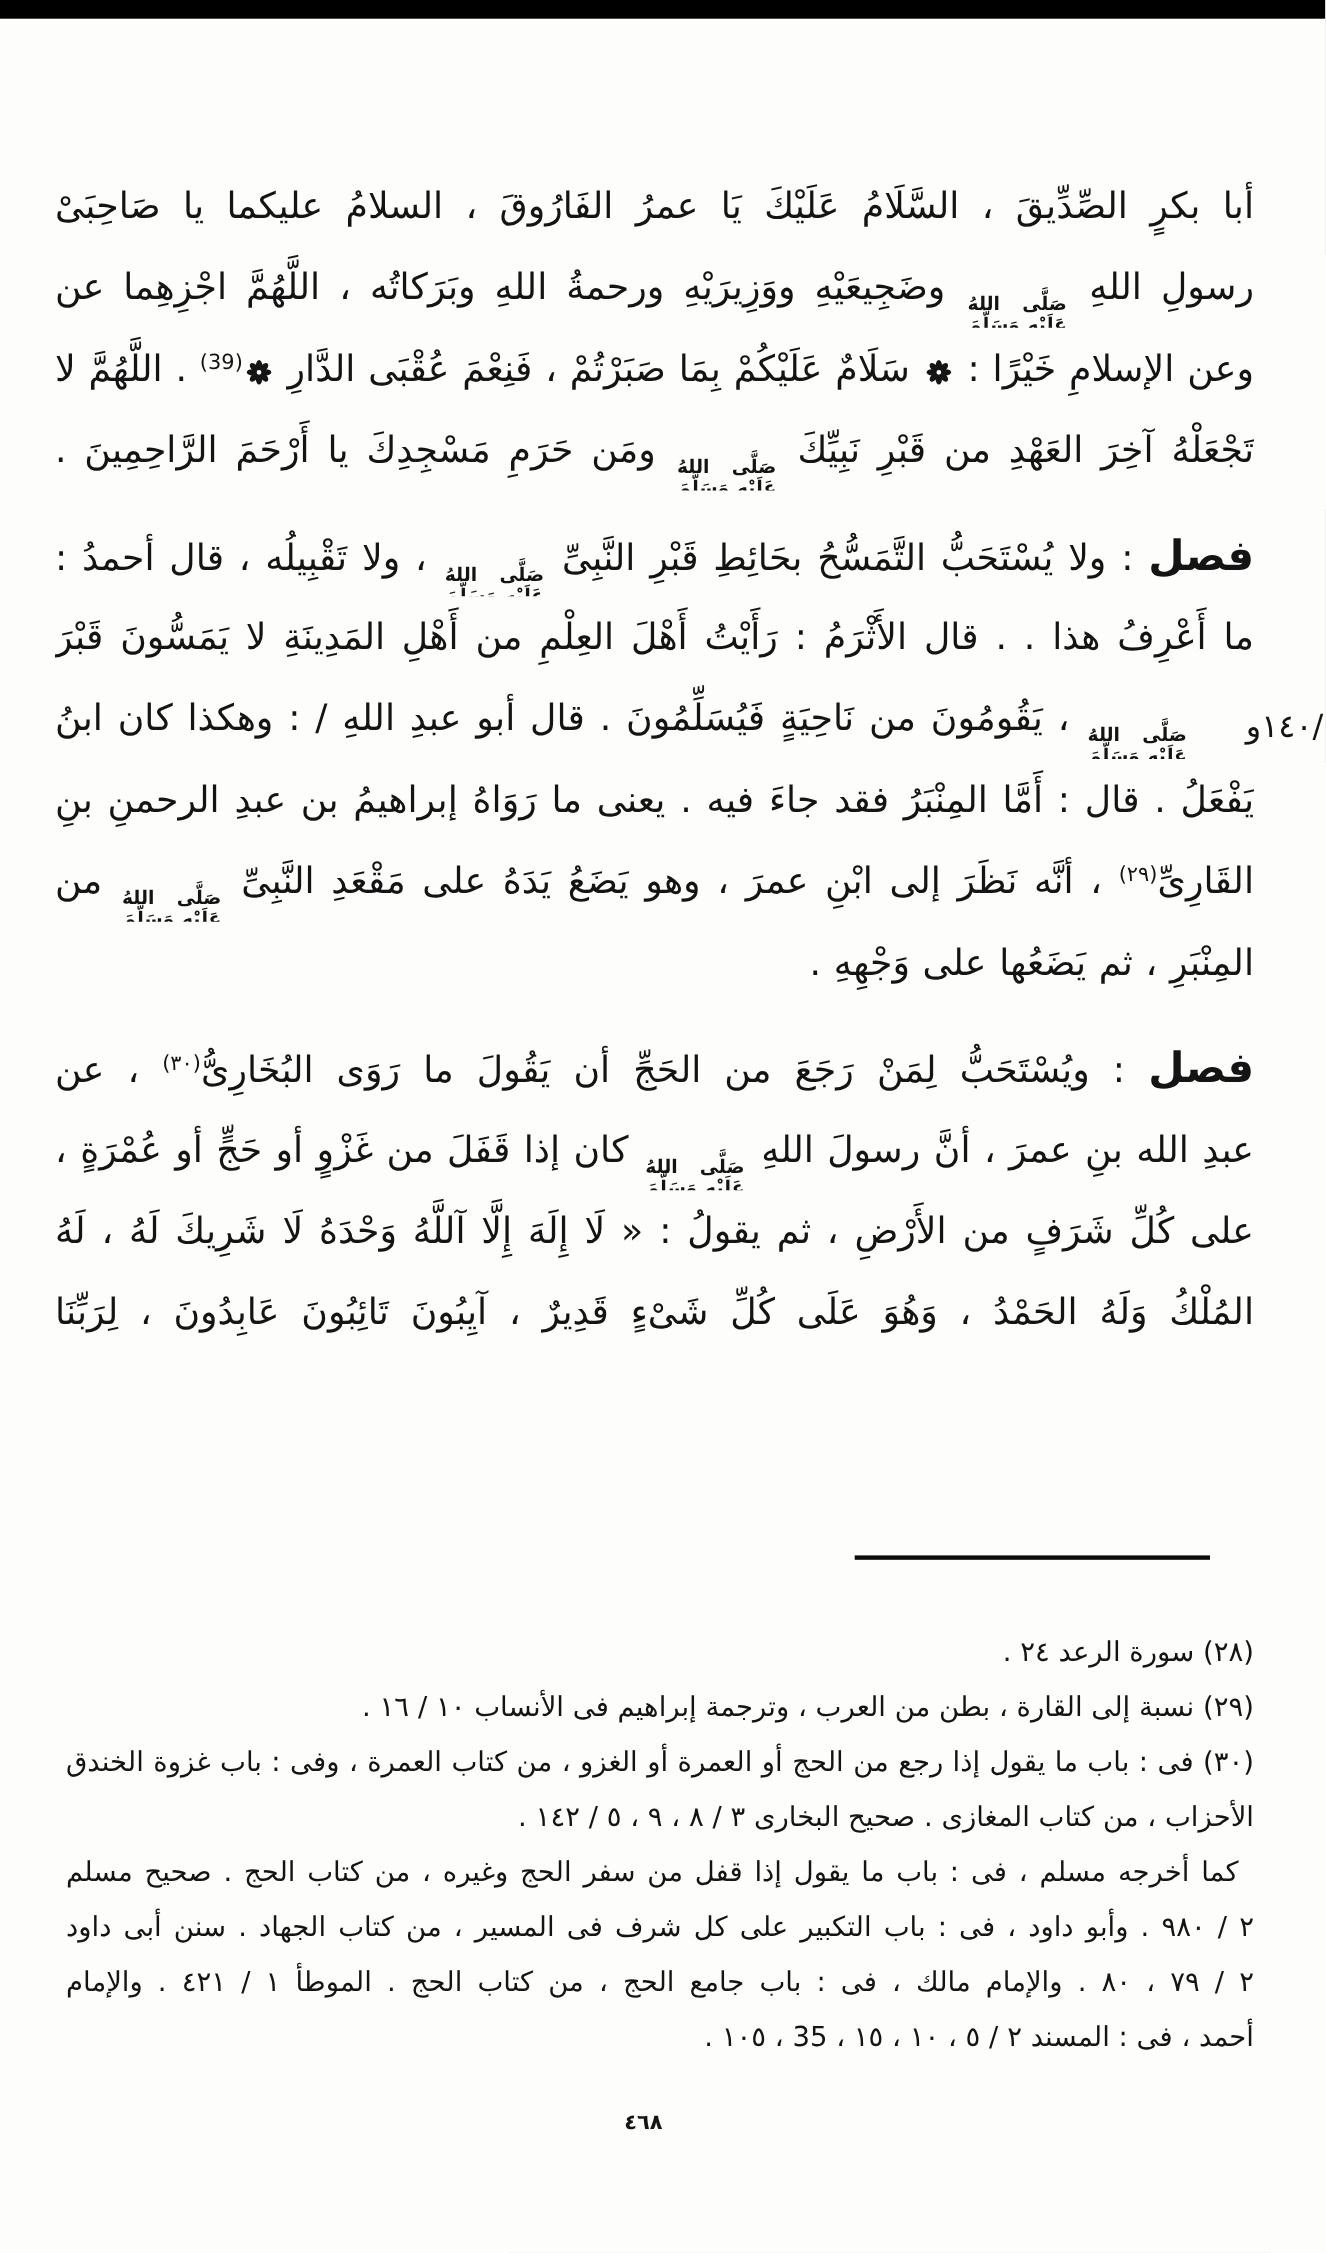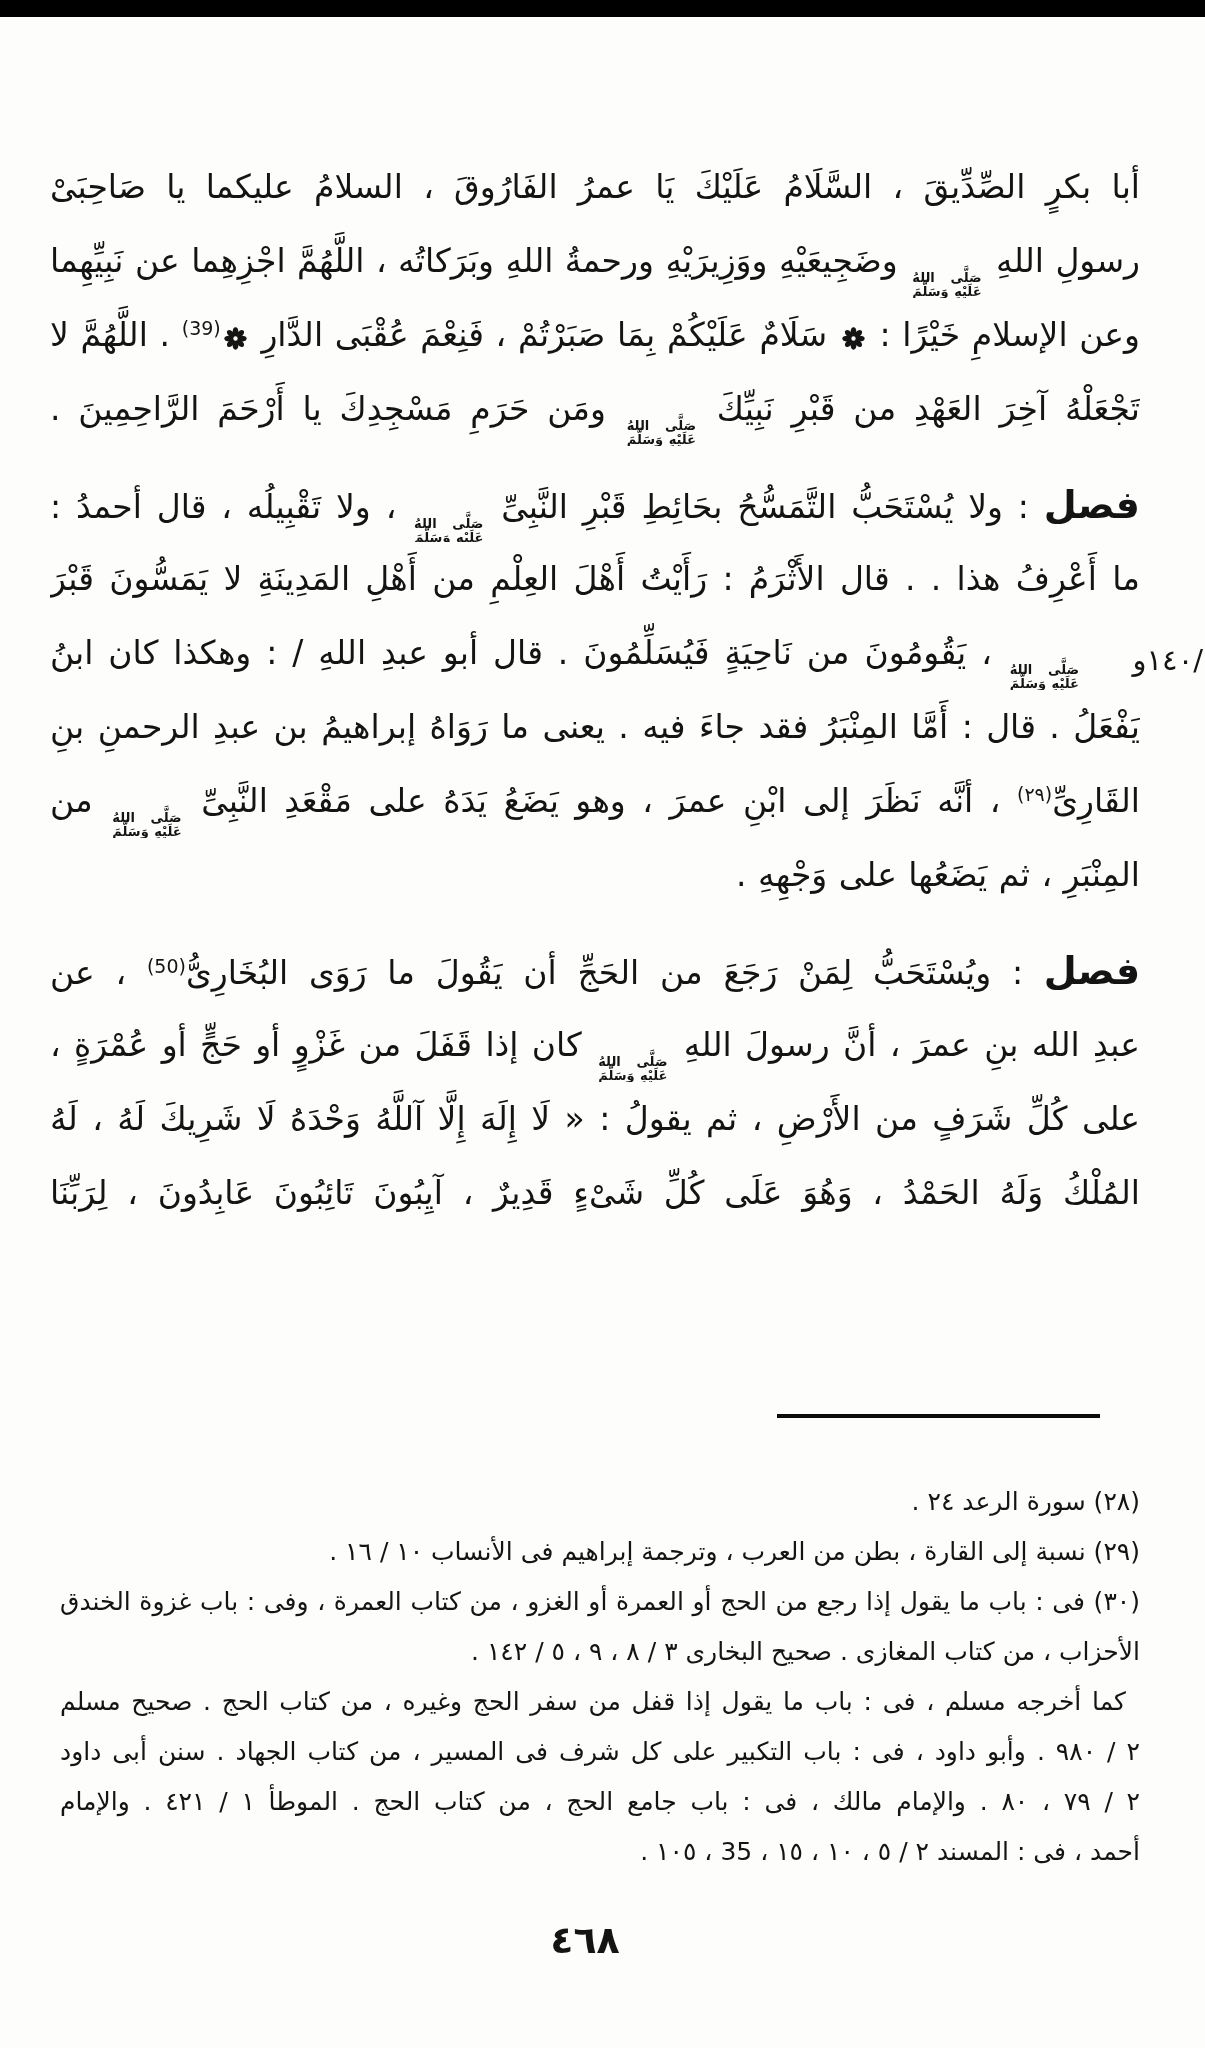--- a/index.html
+++ b/index.html
@@ -14,41 +14,41 @@
     position:relative;height:74px;line-height:74px;font-size:33px;
     text-align:justify;text-align-last:justify;overflow:hidden;
     word-spacing:1px;
   }
   .line.right{text-align-last:right;}
   .line.gap{margin-top:22px;}
   .fasl{font-weight:bold;font-size:38px;letter-spacing:1px;}
   sup.fn-ref{font-size:19px;line-height:0;vertical-align:11px;font-weight:normal;}
   .saw{
     display:inline-flex;flex-direction:column;justify-content:center;
-    text-align:center;font-size:13px;line-height:1.1;font-weight:bold;
+    text-align:center;font-size:17px;line-height:1.1;font-weight:bold;
     vertical-align:-10px;margin:0 3px;min-width:50px;
   }
   .saw span{display:block;}
   .rose{display:inline-block;margin:0 3px;}
   .rose svg{vertical-align:-4px;}
   .folio{
     position:absolute;top:640px;right:2px;font-size:29px;white-space:nowrap;
     line-height:40px;
   }
   .fn-sep{position:absolute;top:1414px;right:105px;width:323px;height:4px;background:#0c0c0c;}
   .footnotes{position:absolute;top:1477px;right:65px;left:60px;}
   .fn-line{
     height:50px;line-height:50px;font-size:25px;
     text-align:justify;text-align-last:justify;overflow:hidden;
   }
   .fn-line.right{text-align-last:right;}
   .fn-line.indent{padding-right:14px;}
   .page-number{
     position:absolute;top:1918px;left:0;right:35px;text-align:center;
-    font-size:38px;font-weight:bold;letter-spacing:6px;
+    font-size:19px;font-weight:bold;letter-spacing:6px;
   }
 </style>
 </head>
 <body>
 
 <div class="page">
   <div class="top-bar"></div>
   <div class="folio">/١٤٠و</div>
   <main class="body-text" id="body-text">
       <div class="line">أبا بكرٍ الصِّدِّيقَ ، السَّلَامُ عَلَيْكَ يَا عمرُ الفَارُوقَ ، السلامُ عليكما يا صَاحِبَىْ</div>
@@ -93,21 +93,21 @@
       <div class="line" style="padding-right: 58px;"><span class="saw">
           <span>صَلَّى اللهُ</span>
           <span>عَلَيْهِ وَسَلَّمَ</span>
         </span> ، يَقُومُونَ من نَاحِيَةٍ فَيُسَلِّمُونَ . قال أبو عبدِ اللهِ / : وهكذا كان ابنُ عمرَ</div>
       <div class="line">يَفْعَلُ . قال : أَمَّا المِنْبَرُ فقد جاءَ فيه . يعنى ما رَوَاهُ إبراهيمُ بن عبدِ الرحمنِ بنِ عبدِ</div>
       <div class="line">القَارِىِّ<sup class="fn-ref">(٢٩)</sup> ، أنَّه نَظَرَ إلى ابْنِ عمرَ ، وهو يَضَعُ يَدَهُ على مَقْعَدِ النَّبِىِّ <span class="saw">
           <span>صَلَّى اللهُ</span>
           <span>عَلَيْهِ وَسَلَّمَ</span>
         </span> من</div>
       <div class="line right">المِنْبَرِ ، ثم يَضَعُها على وَجْهِهِ .</div>
-      <div class="line gap"><span class="fasl">فصل</span> : ويُسْتَحَبُّ لِمَنْ رَجَعَ من الحَجِّ أن يَقُولَ ما رَوَى البُخَارِىُّ<sup class="fn-ref">(50)</sup> ، عن</div>
+      <div class="line gap"><span class="fasl">فصل</span> : ويُسْتَحَبُّ لِمَنْ رَجَعَ من الحَجِّ أن يَقُولَ ما رَوَى البُخَارِىُّ<sup class="fn-ref">(٣٠)</sup> ، عن</div>
       <div class="line">عبدِ الله بنِ عمرَ ، أنَّ رسولَ اللهِ <span class="saw">
           <span>صَلَّى اللهُ</span>
           <span>عَلَيْهِ وَسَلَّمَ</span>
         </span> كان إذا قَفَلَ من غَزْوٍ أو حَجٍّ أو عُمْرَةٍ ، يُكَبِّرُ</div>
       <div class="line">على كُلِّ شَرَفٍ من الأَرْضِ ، ثم يقولُ : « لَا إِلَهَ إِلَّا آللَّهُ وَحْدَهُ لَا شَرِيكَ لَهُ ، لَهُ</div>
       <div class="line">المُلْكُ وَلَهُ الحَمْدُ ، وَهُوَ عَلَى كُلِّ شَىْءٍ قَدِيرٌ ، آيِبُونَ تَائِبُونَ عَابِدُونَ ، لِرَبِّنَا</div>
     </main>
   <div class="fn-sep"></div>
   <section class="footnotes" id="footnotes">
       <div class="fn-line right">(٢٨) سورة الرعد ٢٤ .</div>

